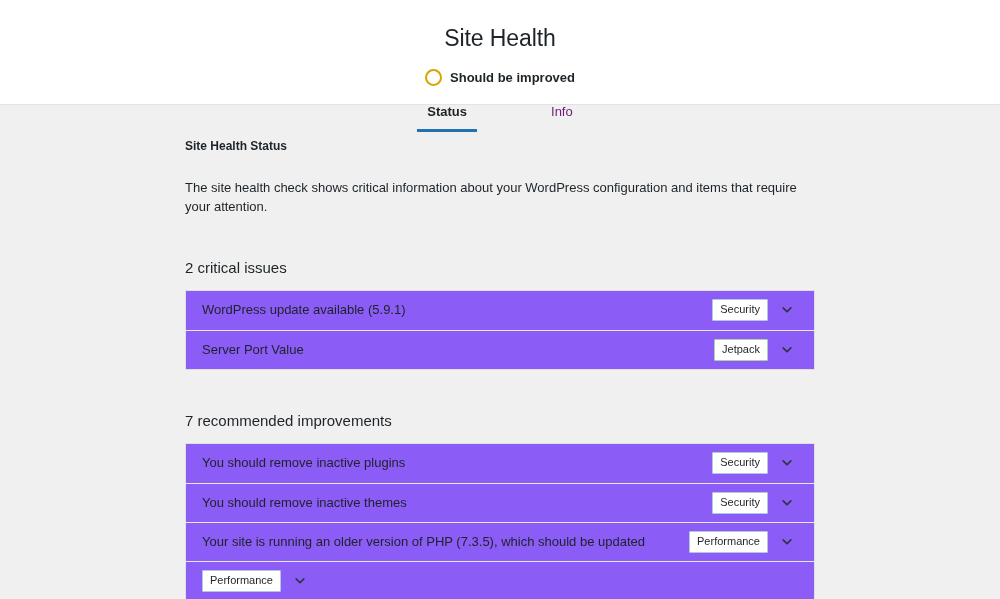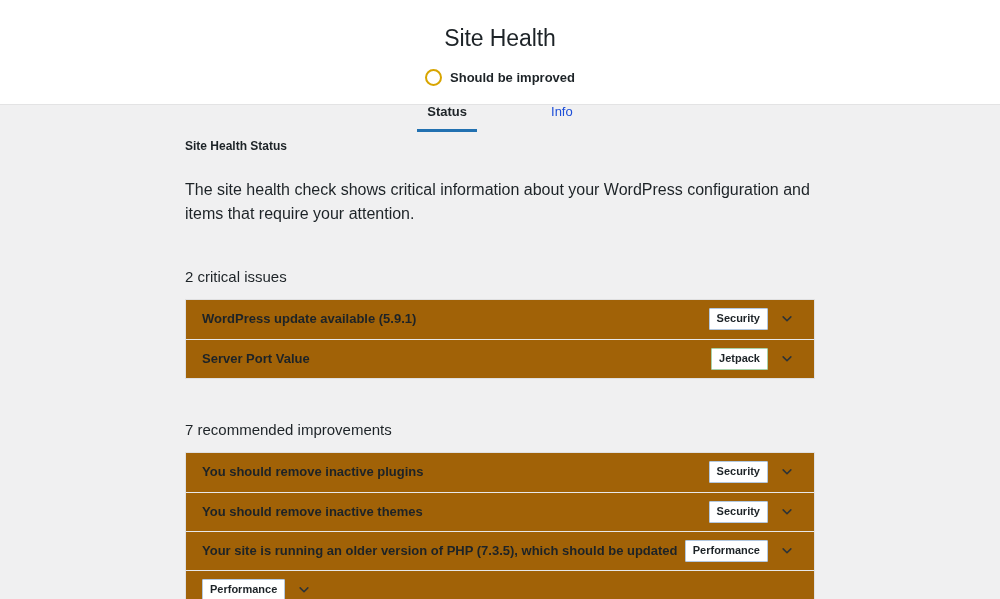--- a/index.html
+++ b/index.html
@@ -57,21 +57,21 @@
   }
   .tabs {
     display: flex;
     justify-content: center;
     gap: 64px;
     margin-top: 14px;
   }
   .tab {
     font-size: 13px;
     padding: 3px 10px 8px 10px;
-    color: #1d4ed8;
+    color: #701a75;
     border-bottom: 3px solid transparent;
     cursor: pointer;
     line-height: 1.4;
   }
   .tab.active {
     color: #1d2327;
     font-weight: bold;
     border-bottom-color: #2271b1;
   }
 
@@ -82,38 +82,37 @@
     padding-top: 33px;
   }
   .section-title {
     font-size: 12px;
     font-weight: bold;
     margin: 0;
     line-height: 1.4;
     color: #1d2327;
   }
   .section-desc {
-    font-size: 16px;
+    font-size: 13px;
     color: #1d2327;
     margin: 23px 0 0 0;
     line-height: 1.5;
   }
   .group-title {
     font-size: 15px;
     font-weight: 400;
     margin: 40px 0 12px 0;
     line-height: 1.4;
     color: #1d2327;
   }
 
   .issue-card {
-    background: #a16207;
+    background: #8b5cf6;
     border: 1px solid #e0e0e1;
     box-sizing: border-box;
-    font-weight: bold;
   }
   .issue-row {
     display: flex;
     align-items: center;
     height: 39px;
     padding: 0 12px 0 16px;
     border-top: 1px solid #e8e8e9;
     box-sizing: border-box;
   }
   .issue-row:first-child {

